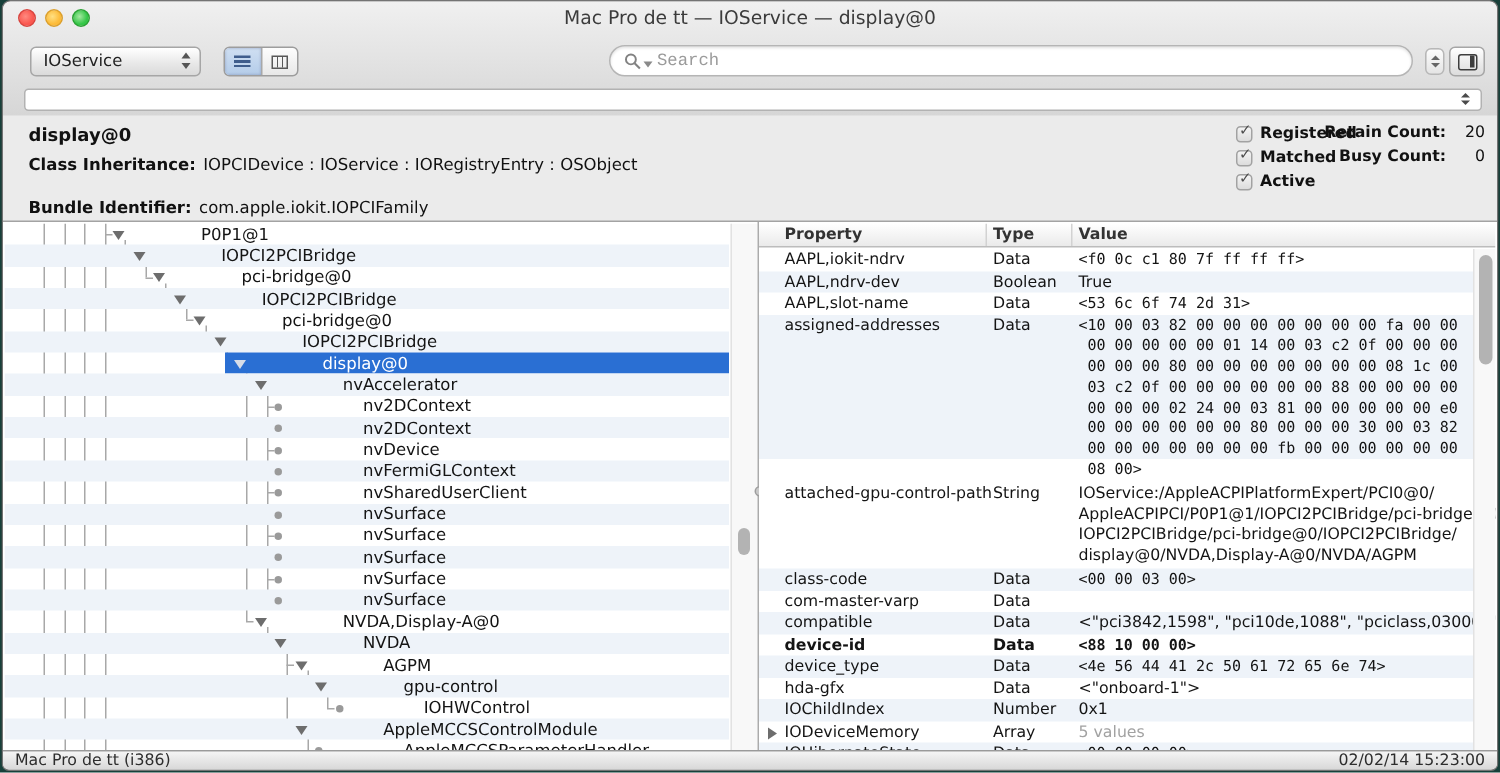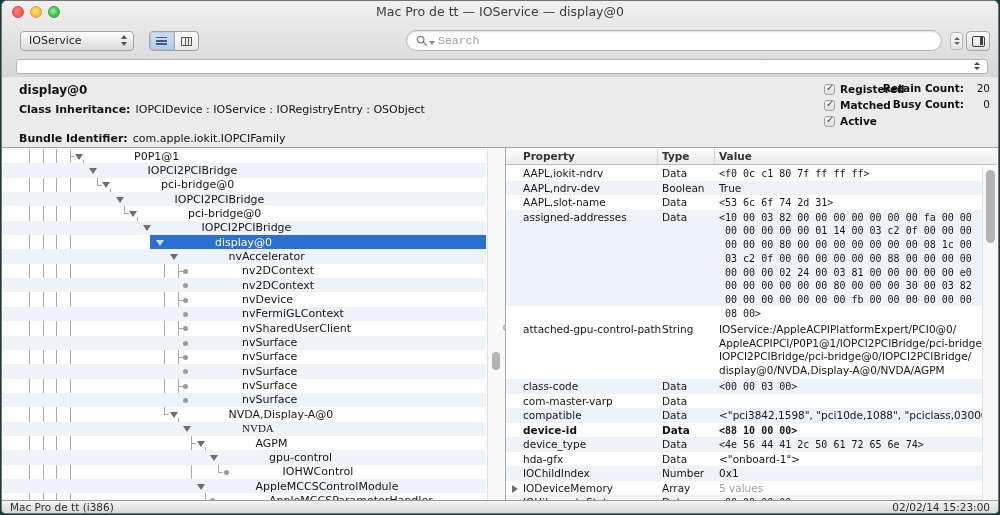--- a/index.html
+++ b/index.html
@@ -335,21 +335,21 @@
           <div class="trow alt" style="top: 243.95px;">
             <span class="dot" style="left: 180px;"></span>
             <span class="tlabel" style="left: 191px;">nvSurface</span>
           </div>
           <div class="trow" style="top: 258.3px;">
             <span class="tri" style="left: 166.5px;"></span>
             <span class="tlabel" style="left: 177.5px;">NVDA,Display-A@0</span>
           </div>
           <div class="trow alt" style="top: 272.65px;">
             <span class="tri" style="left: 180px;"></span>
-            <span class="tlabel" style="left: 191px; font-family: Liberation Serif, serif;">NVDA</span>
+            <span class="tlabel" style="left: 191px;">NVDA</span>
           </div>
           <div class="trow" style="top: 287px;">
             <span class="tri" style="left: 193.5px;"></span>
             <span class="tlabel" style="left: 204.5px;">AGPM</span>
           </div>
           <div class="trow alt" style="top: 301.35px;">
             <span class="tri" style="left: 207px;"></span>
             <span class="tlabel" style="left: 218px;">gpu-control</span>
           </div>
           <div class="trow" style="top: 315.7px;">

